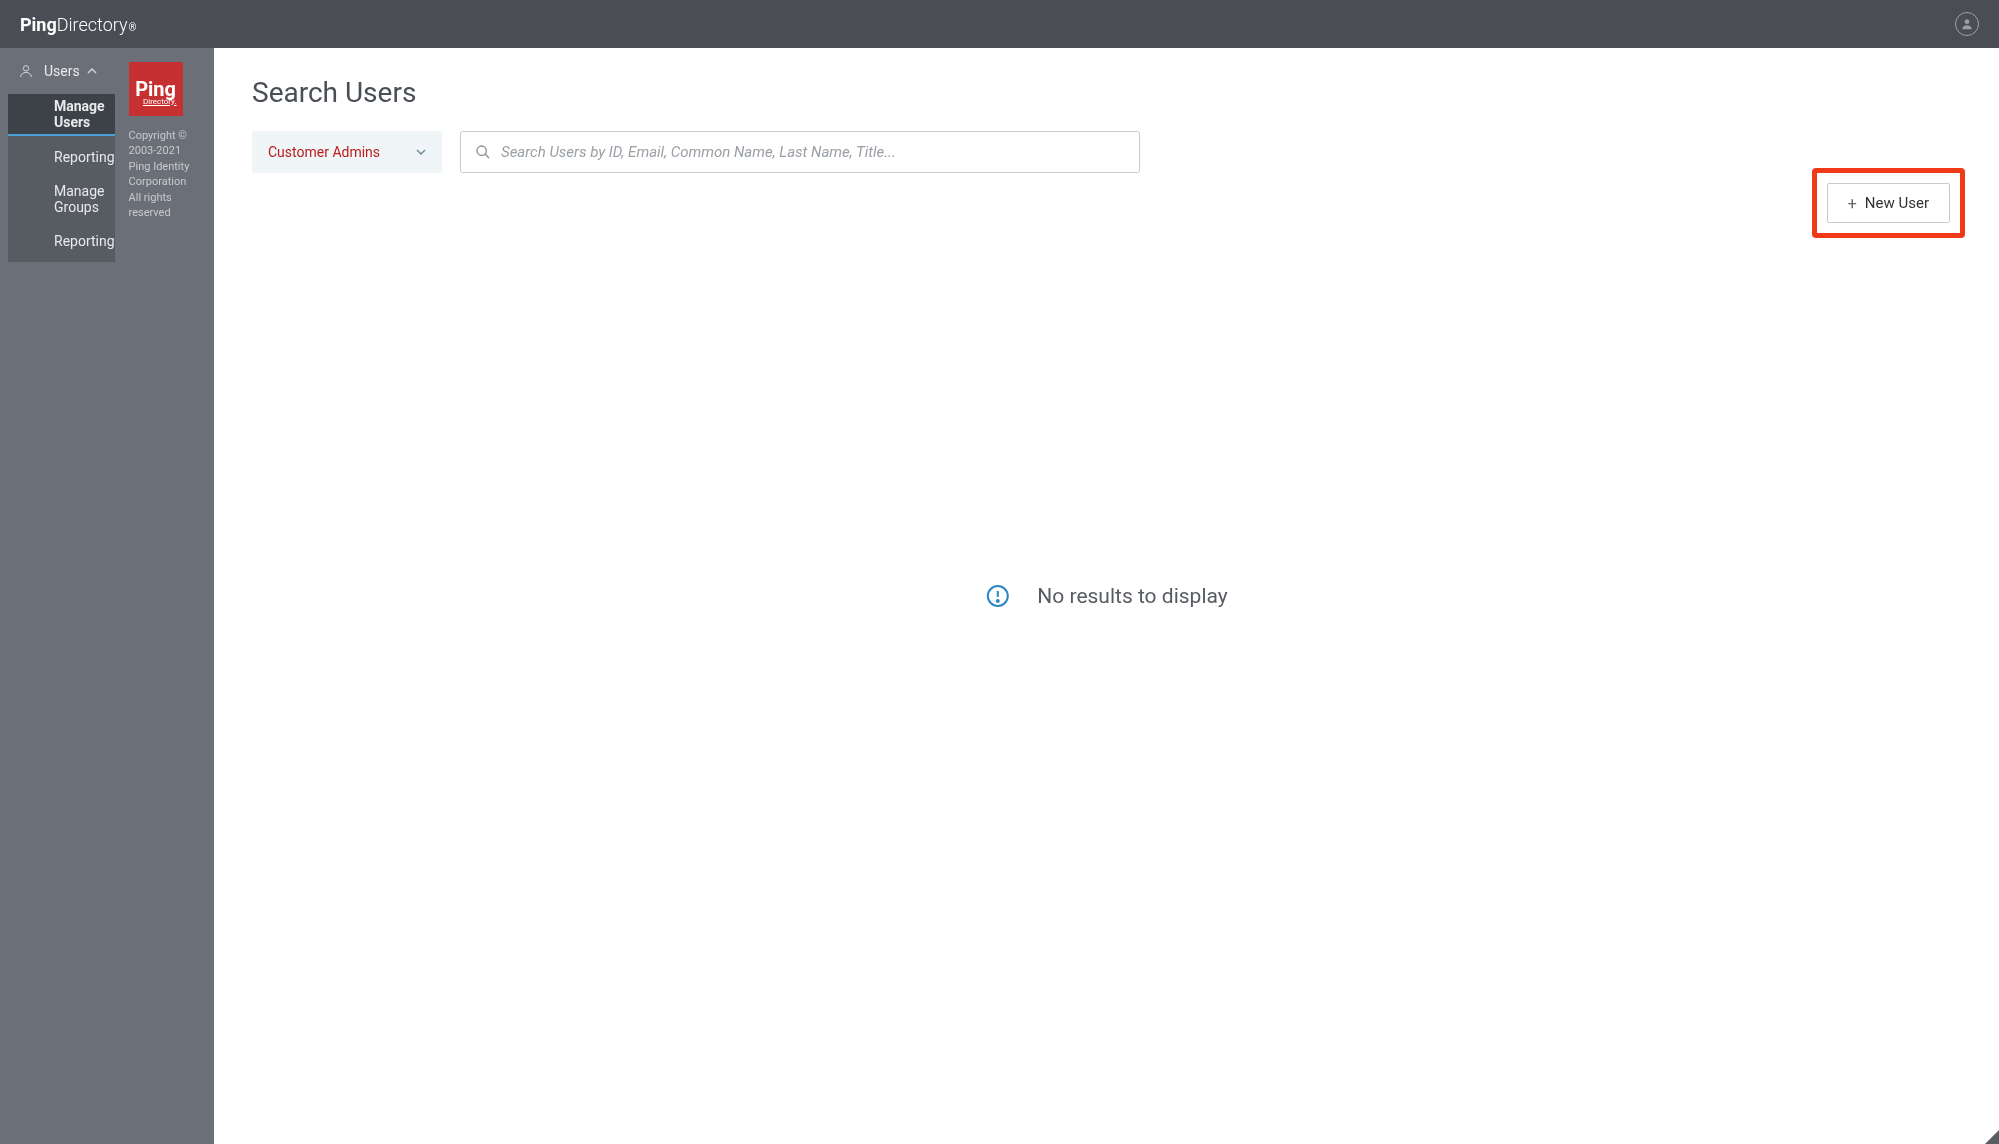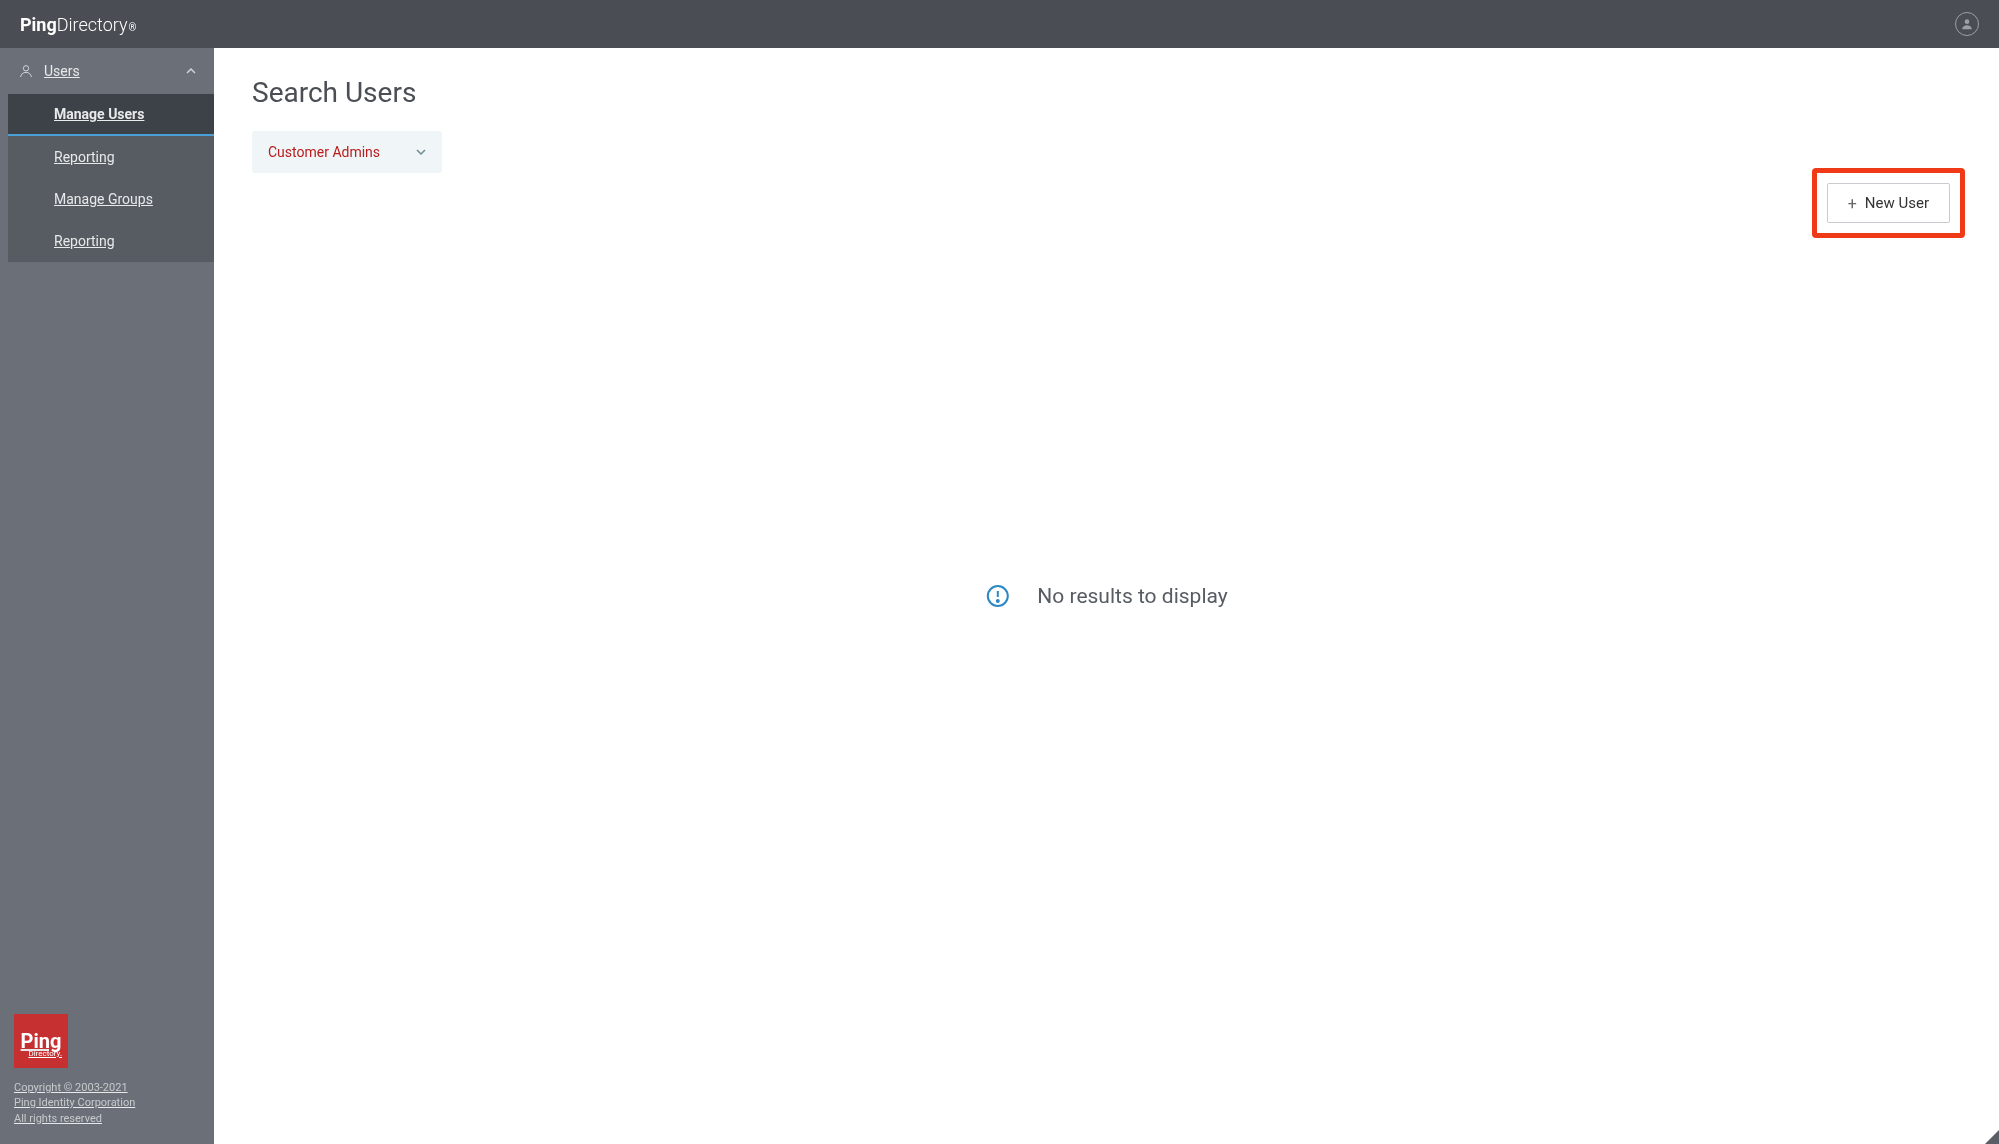--- a/index.html
+++ b/index.html
@@ -54,24 +54,23 @@
 }
 .content-wrapper {
   display: flex;
   flex: 1;
   overflow: hidden;
 }
 .sidebar {
   width: 214px;
   background: #6b7078;
   display: flex;
-  flex-direction: column;
+  flex-direction: row;
   justify-content: flex-start;
   color: #e8e9ea;
-  text-decoration: underline;
 }
 .sidebar-top {
   flex: 1;
 }
 .nav-section-header {
   display: flex;
   align-items: center;
   padding: 0 18px;
   height: 46px;
   font-size: 14px;
@@ -309,20 +308,27 @@
   <div class="main">
     <h1 class="page-title">Search Users</h1>
 
     <div class="controls-row">
       <div class="dropdown">
         <span>Customer Admins</span>
         <svg viewBox="0 0 10 10" fill="none" stroke="#6c8a97" stroke-width="1.5">
           <path d="M1 3 L5 7 L9 3"></path>
         </svg>
       </div>
+      <div class="search-box">
+        <svg viewBox="0 0 24 24" fill="none" stroke="#8a9096" stroke-width="2">
+          <circle cx="10" cy="10" r="7"></circle>
+          <line x1="15" y1="15" x2="21" y2="21"></line>
+        </svg>
+        <input type="text" placeholder="Search Users by ID, Email, Common Name, Last Name, Title..." style="">
+      </div>
     </div>
 
     <div class="highlight-box">
       <button class="new-user-btn">
         <span class="plus">+</span>
         <span>New User</span>
       </button>
     </div>
 
     <div class="empty-state">

